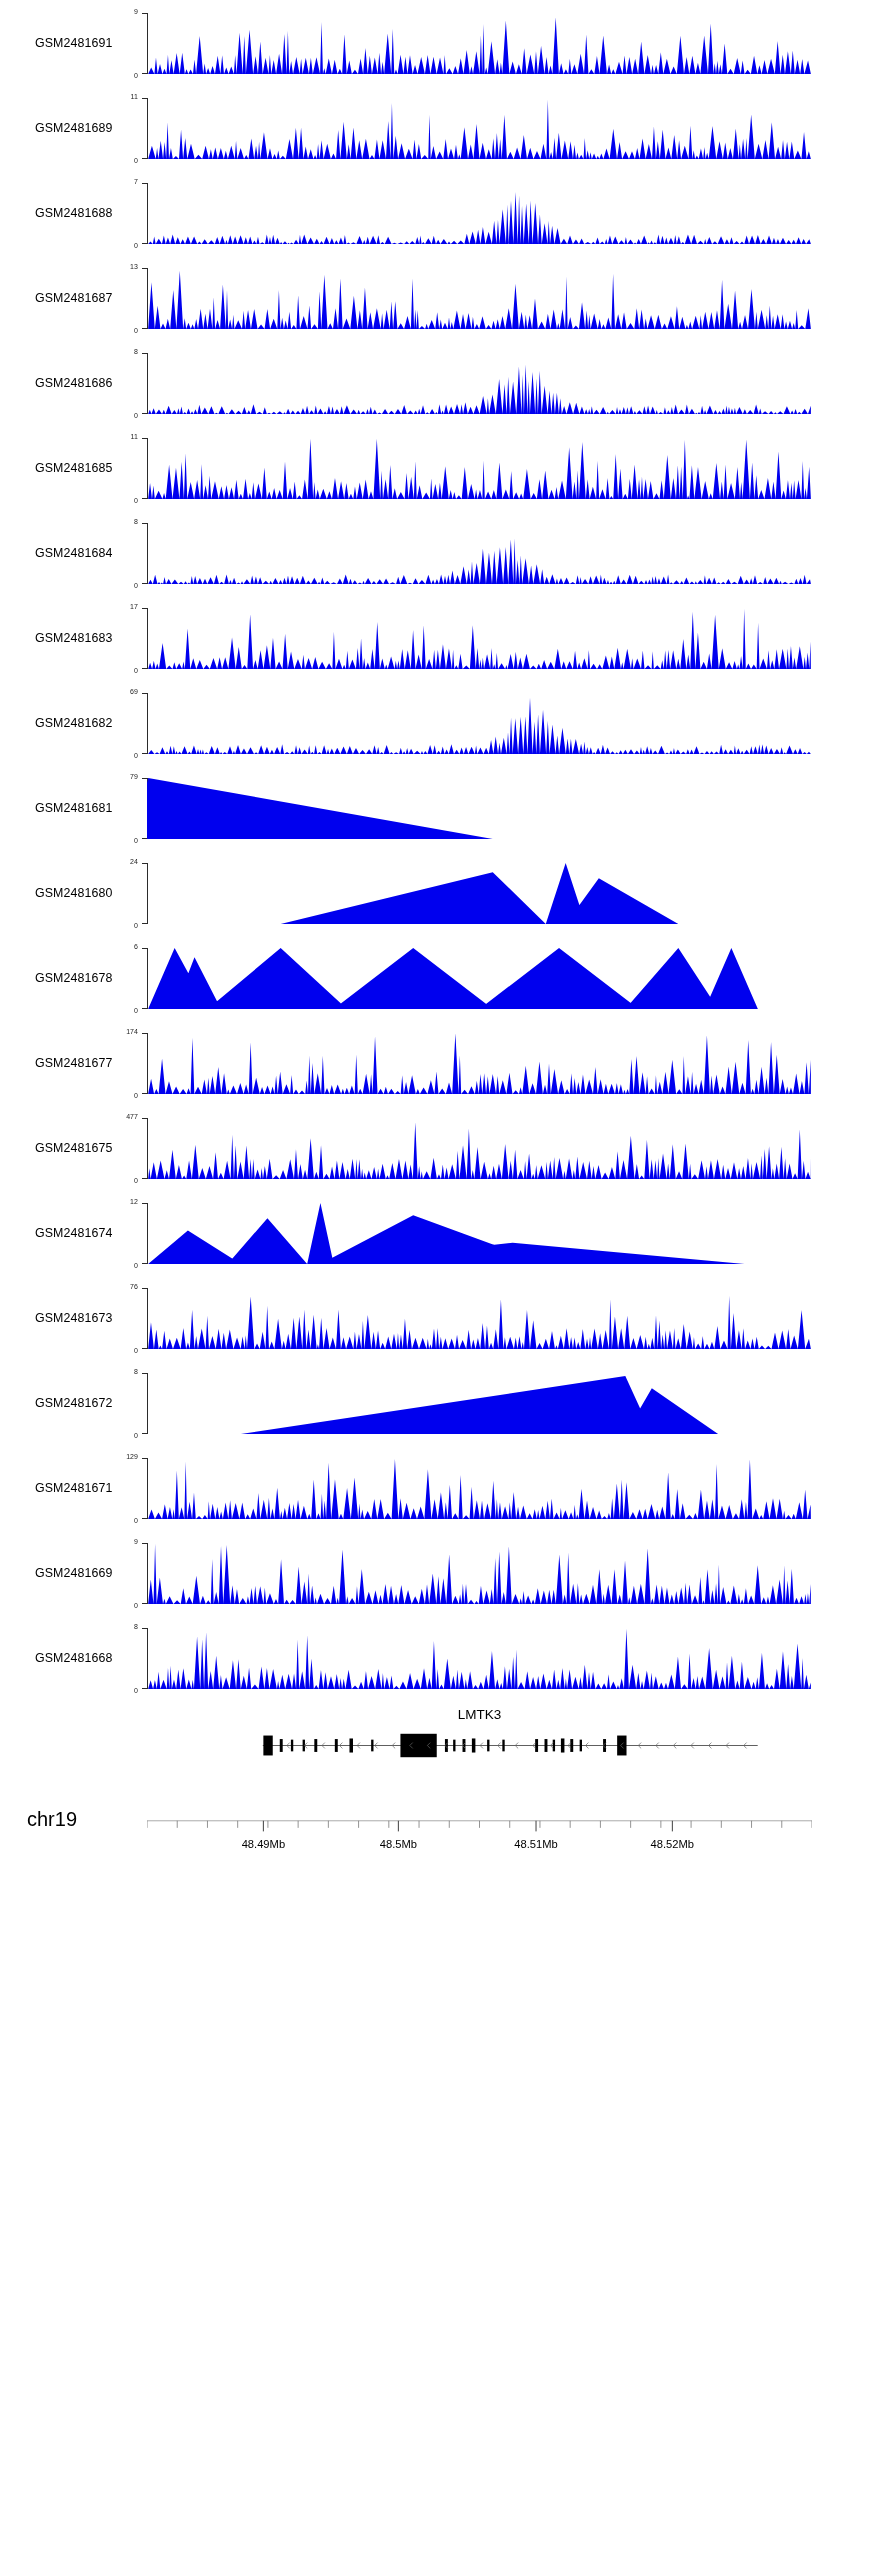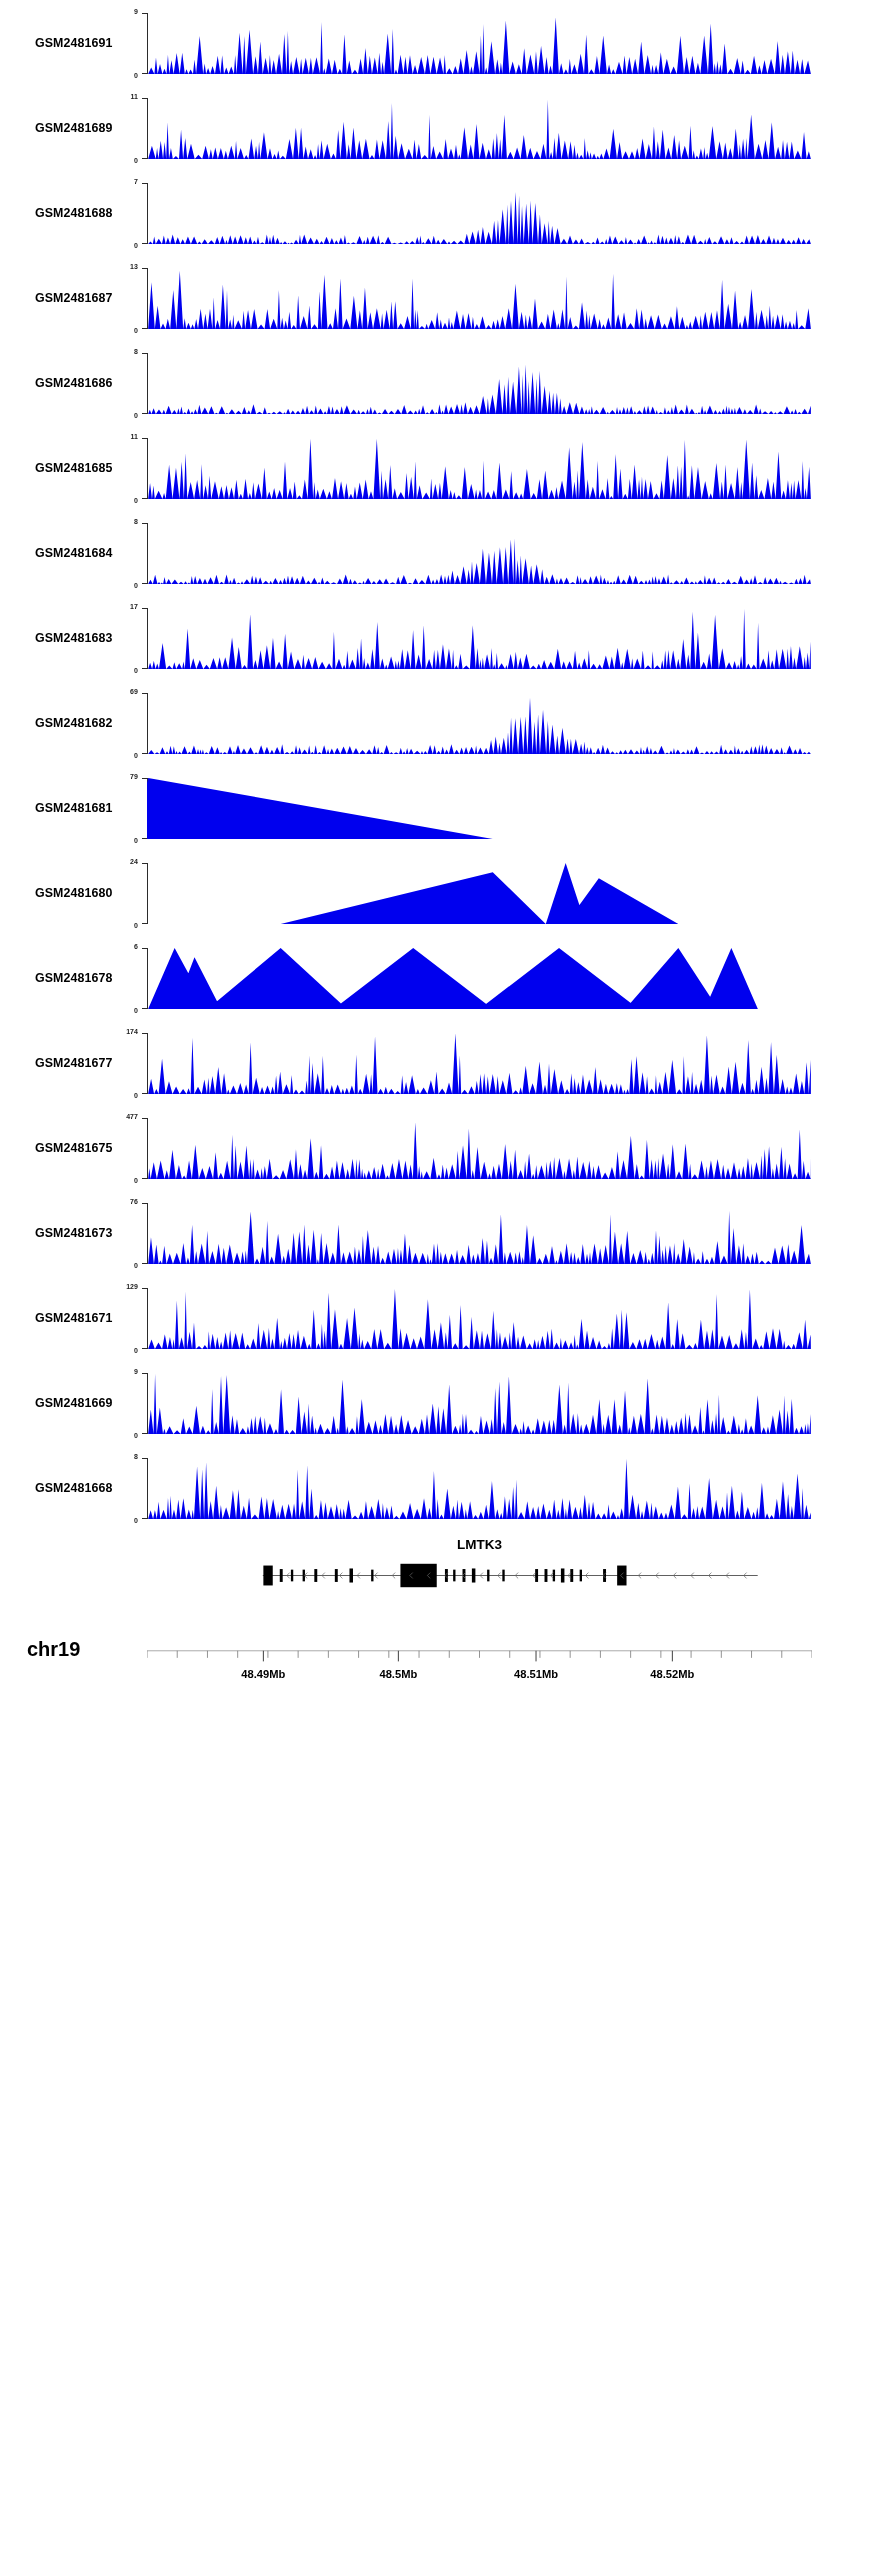--- a/index.html
+++ b/index.html
@@ -1,17 +1,17 @@
 <!DOCTYPE html>
 <html style="font-size:9.4px"><head>
 <meta charset="utf-8">
 <style>
   html,body{margin:0;padding:0;background:#ffffff;}
   body{width:882px;height:2576px;font-family:"Liberation Sans",sans-serif;color:#000;}
-  #root{position:relative;width:882px;height:2576px;font-weight:bold;}
+  #root{position:relative;width:882px;height:2576px;}
 
   .track{position:relative;width:882px;height:85px;}
   .track-label{
     position:absolute;left:35px;top:50%;transform:translateY(-50%);
     font-size:12.4px;color:#000;letter-spacing:0.1px;white-space:nowrap;
   }
   .plot-wrap{
     position:absolute;left:147px;top:13px;width:665px;height:61px;
   }
   .axis-box{
@@ -243,30 +243,58 @@
             <div class="tick-bot"></div>
           </div>
           <div class="ymax"><span>477</span></div>
           <div class="ymin"><span>0</span></div>
           <svg class="sig" width="665" height="61" viewBox="0 0 1130 104">
             <path d="M0,104 L0.0,104 L2.1,85.7 L4.2,104 L4.2,104 L9.6,75.4 L14.9,104 L14.9,104 L21.4,72.4 L27.9,104 L27.9,104 L31.8,89.0 L35.6,104 L35.6,104 L41.5,54.1 L47.3,104 L47.3,104 L52.5,80.1 L57.7,104 L57.7,104 L61.4,98.0 L65.0,104 L65.0,104 L69.8,72.3 L74.6,104 L74.6,104 L80.5,45.8 L86.4,104 L86.4,104 L92.4,85.2 L98.4,104 L98.4,104 L104.6,81.9 L110.8,104 L110.8,104 L115.0,58.3 L119.2,104 L119.2,104 L124.0,93.4 L128.7,104 L128.7,104 L134.7,72.8 L140.6,104 L140.6,104 L143.5,28.6 L146.3,104 L146.3,104 L149.2,46.5 L152.1,104 L152.1,104 L157.5,74.3 L162.9,104 L162.9,104 L167.6,46.9 L172.3,104 L172.3,104 L174.7,69.9 L177.0,104 L177.0,104 L179.4,69.7 L181.8,104 L181.8,104 L186.6,88.0 L191.5,104 L191.5,104 L193.6,85.2 L195.8,104 L195.8,104 L199.0,82.0 L202.3,104 L202.3,104 L207.2,69.4 L212.1,104 L212.1,104 L218.3,97.6 L224.4,104 L224.4,104 L230.1,88.7 L235.8,104 L235.8,104 L242.3,70.2 L248.7,104 L248.7,104 L252.1,53.1 L255.6,104 L255.6,104 L259.7,78.6 L263.8,104 L263.8,104 L267.6,88.4 L271.4,104 L271.4,104 L277.1,34.6 L282.7,104 L282.7,104 L286.8,91.7 L290.9,104 L290.9,104 L294.8,46.5 L298.7,104 L298.7,104 L304.1,94.9 L309.4,104 L309.4,104 L313.6,82.6 L317.8,104 L317.8,104 L321.9,72.5 L326.1,104 L326.1,104 L331.4,75.0 L336.7,104 L336.7,104 L340.3,86.8 L343.8,104 L343.8,104 L348.5,69.6 L353.2,104 L353.2,104 L355.2,70.0 L357.3,104 L357.3,104 L360.1,70.3 L362.9,104 L362.9,104 L364.9,86.5 L366.9,104 L366.9,104 L369.3,92.9 L371.7,104 L371.7,104 L376.3,89.1 L380.8,104 L380.8,104 L385.4,83.5 L389.9,104 L389.9,104 L392.2,86.5 L394.5,104 L394.5,104 L399.8,78.2 L405.2,104 L405.2,104 L408.1,97.7 L411.0,104 L411.0,104 L416.4,76.8 L421.8,104 L421.8,104 L427.7,69.8 L433.6,104 L433.6,104 L438.7,72.4 L443.7,104 L443.7,104 L447.5,79.2 L451.3,104 L451.3,104 L455.5,7.4 L459.7,104 L459.7,104 L462.1,81.7 L464.5,104 L464.5,104 L466.5,90.9 L468.5,104 L468.5,104 L474.9,90.6 L481.2,104 L481.2,104 L486.8,67.8 L492.4,104 L492.4,104 L495.9,95.9 L499.3,104 L499.3,104 L502.4,79.1 L505.4,104 L505.4,104 L508.9,84.6 L512.3,104 L512.3,104 L518.5,78.8 L524.8,104 L524.8,104 L527.8,55.8 L530.8,104 L530.8,104 L536.9,46.5 L543.1,104 L543.1,104 L546.9,18.1 L550.8,104 L550.8,104 L553.5,88.7 L556.3,104 L556.3,104 L561.6,49.5 L566.9,104 L566.9,104 L573.0,74.8 L579.2,104 L579.2,104 L582.1,94.3 L584.9,104 L584.9,104 L589.1,81.6 L593.3,104 L593.3,104 L598.2,78.1 L603.1,104 L603.1,104 L608.8,44.5 L614.5,104 L614.5,104 L618.2,73.0 L621.9,104 L621.9,104 L625.8,53.7 L629.7,104 L629.7,104 L635.1,88.7 L640.4,104 L640.4,104 L642.8,73.5 L645.2,104 L645.2,104 L649.5,60.6 L653.7,104 L653.7,104 L656.5,95.2 L659.3,104 L659.3,104 L661.7,80.1 L664.2,104 L664.2,104 L670.6,80.7 L677.1,104 L677.1,104 L679.3,74.7 L681.6,104 L681.6,104 L685.6,72.5 L689.7,104 L689.7,104 L692.3,66.6 L694.9,104 L694.9,104 L701.3,68.4 L707.6,104 L707.6,104 L709.9,90.0 L712.1,104 L712.1,104 L717.7,69.1 L723.3,104 L723.3,104 L725.8,88.6 L728.3,104 L728.3,104 L731.8,65.7 L735.4,104 L735.4,104 L741.8,75.1 L748.2,104 L748.2,104 L752.2,72.8 L756.3,104 L756.3,104 L759.3,81.9 L762.4,104 L762.4,104 L767.9,80.1 L773.3,104 L773.3,104 L779.2,92.9 L785.1,104 L785.1,104 L790.8,83.6 L796.5,104 L796.5,104 L800.4,56.6 L804.4,104 L804.4,104 L810.5,71.4 L816.6,104 L816.6,104 L823.0,30.2 L829.3,104 L829.3,104 L833.2,78.4 L837.1,104 L837.1,104 L841.5,97.9 L845.9,104 L845.9,104 L850.4,37.2 L855.0,104 L855.0,104 L858.5,70.5 L862.0,104 L862.0,104 L865.0,72.0 L867.9,104 L867.9,104 L869.9,68.0 L871.9,104 L871.9,104 L877.9,60.5 L883.9,104 L883.9,104 L886.6,77.5 L889.3,104 L889.3,104 L894.5,44.7 L899.6,104 L899.6,104 L905.2,90.7 L910.7,104 L910.7,104 L916.2,43.3 L921.8,104 L921.8,104 L924.1,78.2 L926.4,104 L926.4,104 L932.1,96.0 L937.7,104 L937.7,104 L943.6,72.1 L949.5,104 L949.5,104 L952.0,82.3 L954.5,104 L954.5,104 L959.6,72.2 L964.7,104 L964.7,104 L970.9,69.7 L977.0,104 L977.0,104 L980.5,79.7 L984.0,104 L984.0,104 L988.7,85.1 L993.4,104 L993.4,104 L998.9,75.6 L1004.5,104 L1004.5,104 L1007.6,85.5 L1010.8,104 L1010.8,104 L1014.7,81.7 L1018.6,104 L1018.6,104 L1022.7,68.4 L1026.8,104 L1026.8,104 L1028.9,77.0 L1031.1,104 L1031.1,104 L1037.3,75.1 L1043.4,104 L1043.4,104 L1045.7,63.4 L1048.0,104 L1048.0,104 L1051.3,52.8 L1054.5,104 L1054.5,104 L1058.7,48.0 L1062.8,104 L1062.8,104 L1065.2,85.6 L1067.7,104 L1067.7,104 L1071.7,77.6 L1075.8,104 L1075.8,104 L1079.7,49.0 L1083.5,104 L1083.5,104 L1086.1,68.7 L1088.7,104 L1088.7,104 L1093.7,77.4 L1098.7,104 L1098.7,104 L1103.1,94.3 L1107.4,104 L1107.4,104 L1111.1,19.2 L1114.7,104 L1114.7,104 L1117.8,72.7 L1120.8,104 L1120.8,104 L1125.2,91.5 L1129.6,104 L1129.6,104 L1130.0,66.7 L1130.0,104 L1130,104 Z" fill="#0000ee"></path>
           </svg>
         </div>
       </div>
       <div class="track">
+        <div class="track-label">GSM2481674</div>
+        <div class="plot-wrap">
+          <div class="axis-box">
+            <div class="tick-top"></div>
+            <div class="tick-bot"></div>
+          </div>
+          <div class="ymax"><span>12</span></div>
+          <div class="ymin"><span>0</span></div>
+          <svg class="sig" width="665" height="61" viewBox="0 0 1130 104">
+            <path d="M0.0,104 L67.8,46.8 L158.2,104 Z M135.6,104 L203.4,26.0 L271.2,104 Z M271.2,104 L293.8,0.0 L316.4,104 Z M293.8,104 L452.0,20.8 L678.0,104 Z M293.8,104 L621.5,67.6 L1017.0,104 Z" fill="#0000ee"></path>
+          </svg>
+        </div>
+      </div>
+      <div class="track">
         <div class="track-label">GSM2481673</div>
         <div class="plot-wrap">
           <div class="axis-box">
             <div class="tick-top"></div>
             <div class="tick-bot"></div>
           </div>
           <div class="ymax"><span>76</span></div>
           <div class="ymin"><span>0</span></div>
           <svg class="sig" width="665" height="61" viewBox="0 0 1130 104">
             <path d="M0,104 L0.0,104 L4.9,58.4 L9.9,104 L9.9,104 L14.0,70.6 L18.0,104 L18.0,104 L20.9,98.1 L23.8,104 L23.8,104 L27.6,72.9 L31.4,104 L31.4,104 L36.9,86.2 L42.4,104 L42.4,104 L48.9,85.0 L55.4,104 L55.4,104 L60.1,68.4 L64.8,104 L64.8,104 L67.9,92.9 L71.1,104 L71.1,104 L75.1,37.0 L79.0,104 L79.0,104 L82.0,81.9 L85.0,104 L85.0,104 L91.4,68.9 L97.9,104 L97.9,104 L100.9,47.1 L103.8,104 L103.8,104 L109.6,82.0 L115.3,104 L115.3,104 L120.2,69.5 L125.0,104 L125.0,104 L129.0,76.4 L133.0,104 L133.0,104 L139.3,70.8 L145.5,104 L145.5,104 L151.6,84.3 L157.7,104 L157.7,104 L161.1,82.5 L164.4,104 L164.4,104 L166.5,80.6 L168.6,104 L168.6,104 L174.9,14.5 L181.1,104 L181.1,104 L185.7,94.8 L190.3,104 L190.3,104 L195.2,74.4 L200.1,104 L200.1,104 L203.1,30.1 L206.1,104 L206.1,104 L210.7,91.2 L215.3,104 L215.3,104 L221.6,52.3 L228.0,104 L228.0,104 L231.2,90.1 L234.4,104 L234.4,104 L238.9,78.1 L243.5,104 L243.5,104 L248.1,50.8 L252.7,104 L252.7,104 L257.8,48.8 L262.9,104 L262.9,104 L266.3,36.7 L269.8,104 L269.8,104 L273.4,70.6 L277.0,104 L277.0,104 L282.2,45.6 L287.4,104 L287.4,104 L289.4,96.1 L291.4,104 L291.4,104 L295.1,50.8 L298.9,104 L298.9,104 L304.2,68.1 L309.4,104 L309.4,104 L314.9,84.3 L320.3,104 L320.3,104 L324.5,36.6 L328.7,104 L328.7,104 L333.1,84.1 L337.5,104 L337.5,104 L343.7,82.9 L349.9,104 L349.9,104 L352.6,74.2 L355.4,104 L355.4,104 L359.5,78.6 L363.7,104 L363.7,104 L366.2,56.0 L368.7,104 L368.7,104 L374.6,46.2 L380.5,104 L380.5,104 L384.4,74.4 L388.3,104 L388.3,104 L392.0,72.4 L395.6,104 L395.6,104 L399.9,93.3 L404.2,104 L404.2,104 L409.4,82.5 L414.6,104 L414.6,104 L419.2,77.8 L423.9,104 L423.9,104 L426.0,76.2 L428.1,104 L428.1,104 L431.1,79.1 L434.1,104 L434.1,104 L437.9,51.8 L441.7,104 L441.7,104 L445.7,71.3 L449.8,104 L449.8,104 L455.8,84.7 L461.8,104 L461.8,104 L468.2,84.7 L474.7,104 L474.7,104 L476.9,86.4 L479.1,104 L479.1,104 L481.4,95.7 L483.8,104 L483.8,104 L487.4,69.2 L490.9,104 L490.9,104 L493.6,68.2 L496.2,104 L496.2,104 L499.1,83.1 L501.9,104 L501.9,104 L506.8,85.5 L511.7,104 L511.7,104 L517.5,85.9 L523.2,104 L523.2,104 L526.7,79.7 L530.1,104 L530.1,104 L536.2,88.5 L542.4,104 L542.4,104 L546.5,71.3 L550.7,104 L550.7,104 L554.5,88.0 L558.3,104 L558.3,104 L562.3,85.1 L566.3,104 L566.3,104 L570.4,59.6 L574.5,104 L574.5,104 L577.7,64.1 L580.9,104 L580.9,104 L584.7,93.5 L588.4,104 L588.4,104 L592.8,70.3 L597.2,104 L597.2,104 L601.5,19.0 L605.7,104 L605.7,104 L608.3,83.8 L610.9,104 L610.9,104 L617.3,83.3 L623.7,104 L623.7,104 L626.7,84.5 L629.7,104 L629.7,104 L633.1,82.2 L636.5,104 L636.5,104 L638.7,92.2 L640.8,104 L640.8,104 L645.9,37.6 L651.0,104 L651.0,104 L656.6,55.1 L662.2,104 L662.2,104 L667.4,93.7 L672.6,104 L672.6,104 L678.1,86.4 L683.6,104 L683.6,104 L688.6,73.5 L693.7,104 L693.7,104 L696.2,97.8 L698.6,104 L698.6,104 L703.7,81.3 L708.8,104 L708.8,104 L713.5,68.5 L718.1,104 L718.1,104 L721.2,83.4 L724.3,104 L724.3,104 L727.0,84.6 L729.8,104 L729.8,104 L733.3,92.2 L736.9,104 L736.9,104 L741.1,69.9 L745.3,104 L745.3,104 L748.3,86.5 L751.3,104 L751.3,104 L753.4,83.5 L755.4,104 L755.4,104 L761.1,69.1 L766.8,104 L766.8,104 L770.7,77.3 L774.7,104 L774.7,104 L780.1,71.4 L785.6,104 L785.6,104 L788.1,19.1 L790.6,104 L790.6,104 L795.9,48.4 L801.3,104 L801.3,104 L806.5,68.7 L811.8,104 L811.8,104 L816.9,47.4 L822.0,104 L822.0,104 L827.4,85.3 L832.8,104 L832.8,104 L839.1,80.2 L845.4,104 L845.4,104 L848.3,83.2 L851.1,104 L851.1,104 L853.7,95.1 L856.3,104 L856.3,104 L859.6,84.9 L863.0,104 L863.0,104 L865.9,46.3 L868.8,104 L868.8,104 L871.7,55.4 L874.6,104 L874.6,104 L877.2,79.2 L879.9,104 L879.9,104 L882.4,71.9 L884.8,104 L884.8,104 L889.7,72.5 L894.7,104 L894.7,104 L897.0,68.1 L899.2,104 L899.2,104 L903.8,85.6 L908.3,104 L908.3,104 L913.2,61.3 L918.1,104 L918.1,104 L923.3,74.2 L928.6,104 L928.6,104 L930.6,83.7 L932.6,104 L932.6,104 L937.8,94.7 L942.9,104 L942.9,104 L945.6,81.7 L948.3,104 L948.3,104 L952.8,95.2 L957.2,104 L957.2,104 L961.3,91.6 L965.4,104 L965.4,104 L970.6,64.9 L975.7,104 L975.7,104 L981.8,89.5 L987.9,104 L987.9,104 L990.7,13.3 L993.5,104 L993.5,104 L998.1,42.5 L1002.7,104 L1002.7,104 L1007.3,72.2 L1011.9,104 L1011.9,104 L1014.8,68.7 L1017.7,104 L1017.7,104 L1022.3,89.6 L1027.0,104 L1027.0,104 L1030.4,85.9 L1033.9,104 L1033.9,104 L1037.6,83.2 L1041.2,104 L1041.2,104 L1046.5,97.9 L1051.9,104 L1051.9,104 L1057.4,98.3 L1062.8,104 L1062.8,104 L1068.8,76.0 L1074.8,104 L1074.8,104 L1081.2,72.4 L1087.7,104 L1087.7,104 L1091.5,70.0 L1095.3,104 L1095.3,104 L1101.5,80.9 L1107.8,104 L1107.8,104 L1114.1,37.3 L1120.4,104 L1120.4,104 L1126.7,86.4 L1130.0,104 L1130,104 Z" fill="#0000ee"></path>
+          </svg>
+        </div>
+      </div>
+      <div class="track">
+        <div class="track-label">GSM2481672</div>
+        <div class="plot-wrap">
+          <div class="axis-box">
+            <div class="tick-top"></div>
+            <div class="tick-bot"></div>
+          </div>
+          <div class="ymax"><span>8</span></div>
+          <div class="ymin"><span>0</span></div>
+          <svg class="sig" width="665" height="61" viewBox="0 0 1130 104">
+            <path d="M158.2,104 L813.6,5.2 L858.8,104 Z M813.6,104 L858.8,26.0 L971.8,104 Z" fill="#0000ee"></path>
           </svg>
         </div>
       </div>
       <div class="track">
         <div class="track-label">GSM2481671</div>
         <div class="plot-wrap">
           <div class="axis-box">
             <div class="tick-top"></div>
             <div class="tick-bot"></div>
           </div>

